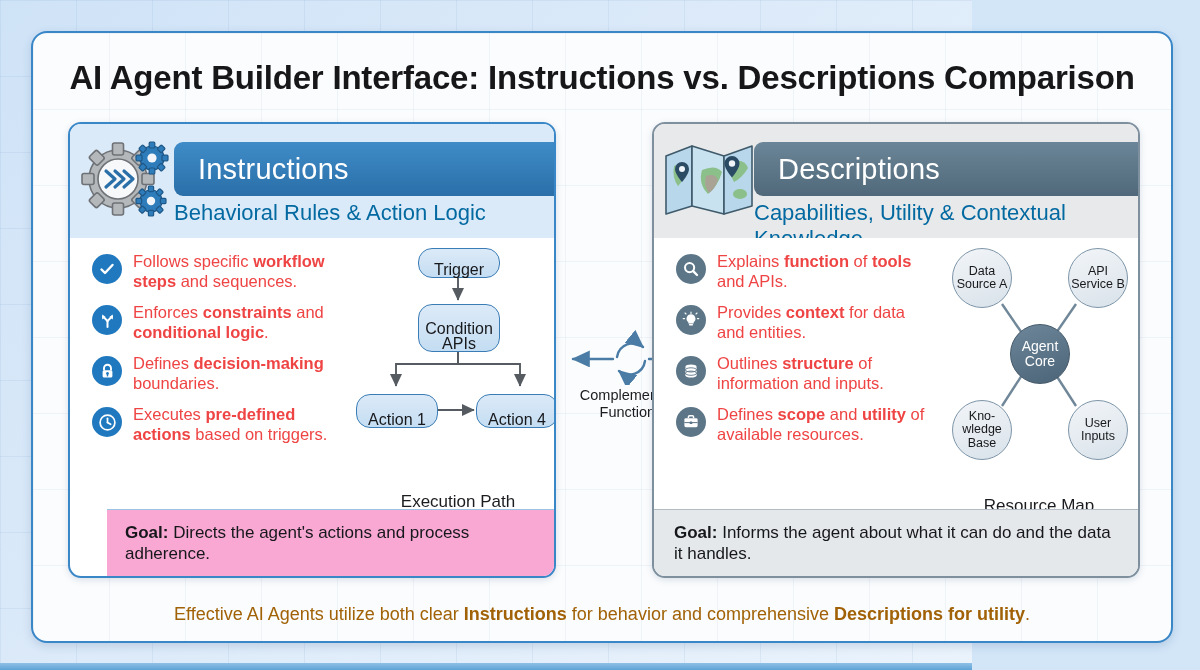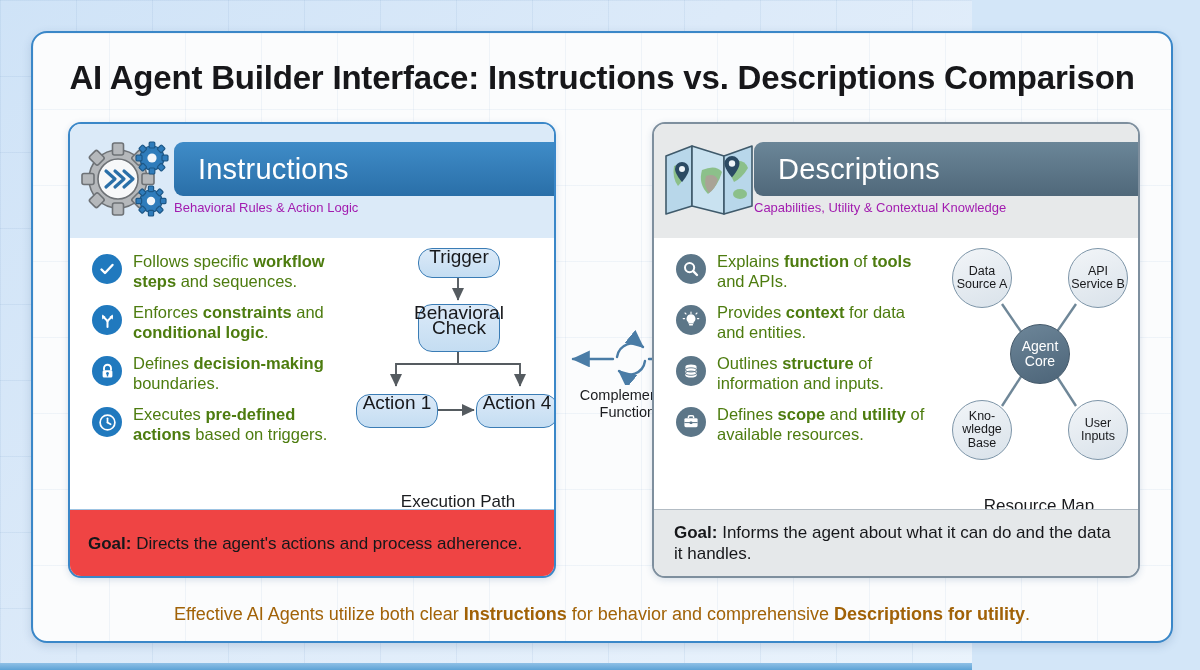--- a/index.html
+++ b/index.html
@@ -62,43 +62,43 @@
     position:absolute;left:104px;top:18px;right:0;height:54px;
     border-top-left-radius:9px;border-bottom-left-radius:9px;
     display:flex;align-items:center;
     padding-left:24px;
     color:#fff;font-size:29px;font-weight:normal;letter-spacing:.2px;
   }
   .panel.left .banner{background:linear-gradient(180deg,#3f8cc8 0%,#2a6fa8 100%);}
   .panel.right .banner{background:linear-gradient(180deg,#6b8698 0%,#50687a 100%);}
   .subtitle{
     position:absolute;left:104px;top:76px;right:8px;
-    font-size:13px;color:#a21caf;
+    font-size:22px;color:#0369a1;
   }
   .panel.right .subtitle{left:100px;}
 
   .panel-body{position:relative;height:272px;background:#ffffff;}
 
   
   .bullets{position:absolute;left:22px;top:14px;width:262px;}
   .bullet{display:flex;align-items:flex-start;margin-bottom:12px;}
   .bullet .bdot{flex:0 0 auto;width:30px;height:30px;border-radius:50%;margin-right:11px;margin-top:2px;
     display:flex;align-items:center;justify-content:center;}
   .panel.left .bdot{background:#2079be;}
   .panel.right .bdot{background:#5c7688;}
-  .bullet .btext{font-size:16.5px;line-height:19.5px;color:#4d7c0f;}
+  .bullet .btext{font-size:16.5px;line-height:19.5px;color:#ef4444;}
   .btext b{font-weight:bold;}
 
   
   .flow{position:absolute;left:300px;top:8px;width:176px;height:250px;}
   .node{
     position:absolute;background:linear-gradient(180deg,#dceaf8 0%,#c4ddf2 100%);
     border:1.6px solid #3a7cb5;border-radius:14px;
-    display:flex;align-items:flex-start;justify-content:center;
-    font-size:19px;color:#17181b;text-align:center;line-height:15px;
+    display:flex;align-items:flex-end;justify-content:center;
+    font-size:16px;color:#17181b;text-align:center;line-height:15px;
   }
   .cap{
     position:absolute;left:0;right:0;bottom:-2px;text-align:center;
     font-size:17px;font-weight:normal;color:#1b1c1f;
   }
 
   
   .rmap{position:absolute;left:290px;top:6px;width:190px;height:252px;}
   .rnode{
     position:absolute;border-radius:50%;
@@ -115,21 +115,21 @@
     text-align:center;font-size:14px;line-height:15px;
   }
 
   
   .goal{
     position:absolute;left:0;right:0;bottom:0;height:66px;
     display:flex;align-items:center;
     padding:0 18px;
     font-size:17px;line-height:21px;color:#16171a;
   }
-  .panel.left .goal{background:#ef4444;border-top:1px solid #9dc3e2;}
+  .panel.left .goal{background:#f9a8d4;border-top:1px solid #9dc3e2;margin-left:37px;}
   .panel.right .goal{background:#e5e8ea;border-top:1px solid #b3bcc4;padding-left:20px;}
   .goal b{font-weight:bold;}
 
   
   .center{
     position:absolute;left:524px;top:296px;width:148px;height:110px;
     text-align:center;
   }
   .center .clabel{
     position:absolute;left:0;right:0;top:58px;
@@ -284,21 +284,21 @@
               <line x1="88" y1="30" x2="88" y2="54" marker-end="url(#ar)"></line>
               <path d="M88 104 V118 H26 V140" marker-end="url(#ar)"></path>
               <path d="M88 104 V118 H150 V140" marker-end="url(#ar)"></path>
               <line x1="68" y1="164" x2="104" y2="164" marker-end="url(#ar)"></line>
             </g>
           </svg>
           <div class="node" style="left:48px;top:2px;width:80px;height:28px;">
             <span>Trigger</span>
           </div>
           <div class="node" style="left:48px;top:58px;width:80px;height:46px;">
-            <span>Behavioral Check</span>
+            <span>Condition APIs</span>
           </div>
           <div class="node" style="left:-14px;top:148px;width:80px;height:32px;">
             <span>Action 1</span>
           </div>
           <div class="node" style="left:106px;top:148px;width:80px;height:32px;">
             <span>Action 4</span>
           </div>
           <div class="cap" style="bottom:-16px;">Execution Path</div>
         </div>
       </div>

